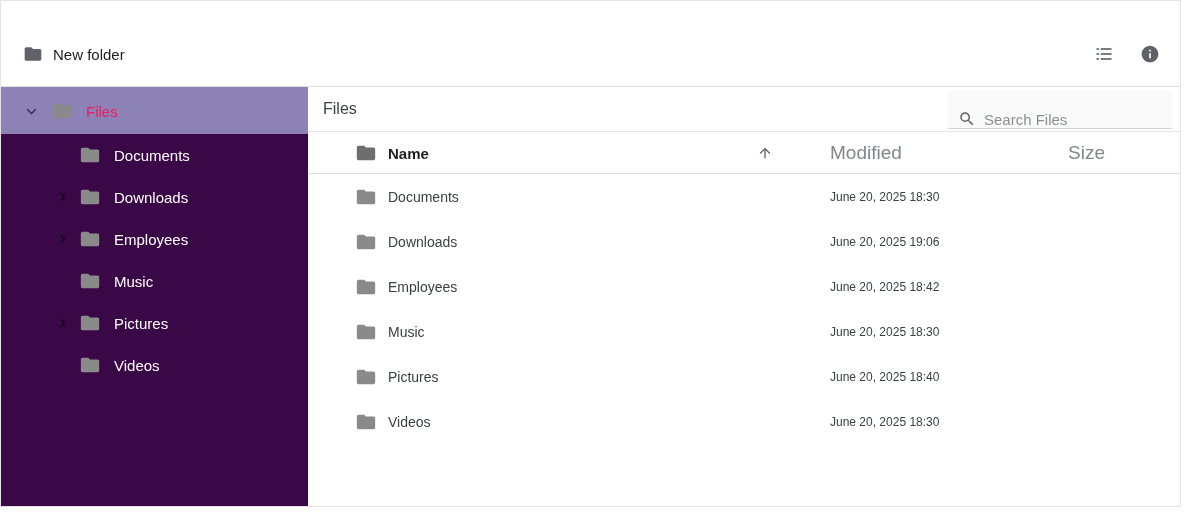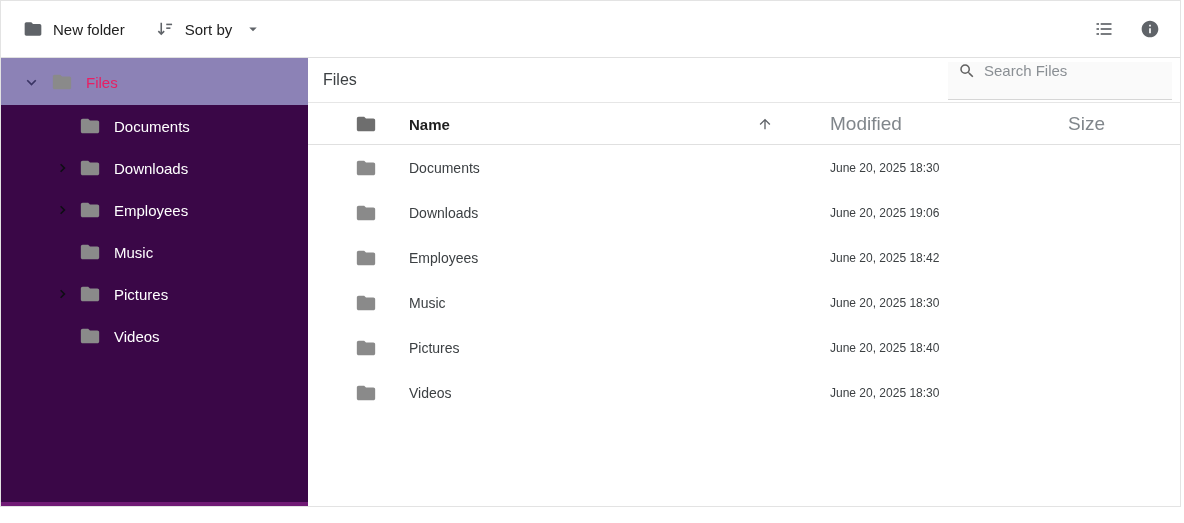--- a/index.html
+++ b/index.html
@@ -3,22 +3,22 @@
 <meta charset="utf-8">
 <style>
   * { margin:0; padding:0; box-sizing:border-box; }
   html,body { background:#fff; }
   body { font-family:"Liberation Sans", sans-serif; width:1184px; height:523px; position:relative; }
 
   .frame { position:absolute; top:0; left:0; width:1181px; height:507px;
            border:1px solid #e3e3e3; background:#fff; overflow:hidden; }
 
   
-  .toolbar { height:57px; border-bottom:1px solid #e0e0e0; display:flex; align-items:center;
-             padding:0 16px 0 20px; background:#fff; }
+  .toolbar { height:65px; border-bottom:1px solid #e0e0e0; display:flex; align-items:center;
+             padding:0 16px 0 20px; background:#fff;margin-top:21px; }
   .tbtn { display:flex; align-items:center; gap:10px; border:none; background:transparent;
           font-family:inherit; font-size:15px; color:#212121; margin-right:26px; cursor:pointer;
           height:36px; padding:0 2px; }
   .tbtn .ticon { color:#5f6368; display:flex; }
   .tbtn svg { display:block; }
   .caret { color:#5f6368; display:flex; margin-left:2px; }
   .toolbar-spacer { flex:1; }
   .icon-btn { border:none; background:transparent; color:#5f6368; cursor:pointer;
               display:flex; align-items:center; justify-content:center; width:28px; height:28px; }
   .icon-btn + .icon-btn { margin-left:18px; }
@@ -40,32 +40,32 @@
   .side-root .slabel { left:85px; color:#e91e63; }
   .side-item .slabel { left:113px; color:#ffffff; }
 
   
   .main { flex:1; display:flex; flex-direction:column; background:#fff; }
   .main-header { position:relative; height:45px; border-bottom:1px solid #e6e6e6; }
   .main-title { position:absolute; left:15px; top:50%; transform:translateY(-50%);
                 font-size:16px; color:#3c4043; }
   .searchbox { position:absolute; left:640px; top:4px; width:224px; height:38px;
                background:#fafafa; border-bottom:1px solid #d6d6d6; display:flex;
-               align-items:flex-start; padding:0 10px; }
+               align-items:flex-end; padding:0 10px; }
   .searchbox .sicon { color:#616161; display:flex; margin-right:8px; }
   .searchbox input { border:none; outline:none; background:transparent; width:160px;
                      font-family:inherit; font-size:15px; color:#3c4043; }
   .searchbox input::placeholder { color:#8a8f94; opacity:1; }
 
   .thead { position:relative; height:42px; border-bottom:1px solid #e0e0e0; }
   .trow  { position:relative; height:45px; cursor:pointer; }
   .cell-icon { position:absolute; left:47px; top:50%; transform:translateY(-50%); display:flex; }
   .thead .cell-icon { color:#6e6e6e; }
   .trow  .cell-icon { color:#8a8a8a; }
-  .cell-name { position:absolute; left:101px; top:50%; transform:translateY(-50%); font-size:14px; color:#3c4043; }
+  .cell-name { position:absolute; left:80px; top:50%; transform:translateY(-50%); font-size:14px; color:#3c4043; }
   .thead .cell-name { font-size:15px; font-weight:700; color:#1f1f1f; }
   .sort-arrow { position:absolute; left:449px; top:50%; transform:translateY(-50%); color:#5f6368; display:flex; }
   .cell-mod { position:absolute; left:522px; top:50%; transform:translateY(-50%); font-size:12px; color:#3c4043; }
   .cell-size { position:absolute; left:760px; top:50%; transform:translateY(-50%); font-size:14px; color:#3c4043; }
   .thead .cell-mod, .thead .cell-size { font-size:19px; font-weight:400; color:#80868b; }
 
   .defs { position:absolute; width:0; height:0; overflow:hidden; }
 </style>
 </head>
 <body>
@@ -81,36 +81,20 @@
   <div class="toolbar">
     <button class="tbtn">
       <span class="ticon">
         <svg width="20" height="20" viewBox="0 0 24 24">
             <use href="#i-folder"></use>
           </svg>
       </span>
       <span>New folder</span>
     </button>
 
-    <button class="tbtn">
-      <span class="ticon">
-        <svg width="20" height="20" viewBox="0 0 24 24" fill="none" stroke="currentColor" stroke-width="1.9">
-          <path d="M7.5 4.5v13"></path>
-            <path d="M4 14.6l3.5 3.5 3.5-3.5"></path>
-          <path d="M13.5 6.5h7"></path>
-            <path d="M13.5 11h5"></path>
-        </svg>
-      </span>
-      <span>Sort by</span>
-      <span class="caret">
-        <svg width="18" height="18" viewBox="0 0 24 24" fill="currentColor">
-            <path d="M7 10l5 5 5-5z"></path>
-          </svg>
-      </span>
-    </button>
 
 
     <div class="toolbar-spacer"></div>
 
     <button class="icon-btn">
       <svg width="20" height="20" viewBox="0 0 24 24" fill="currentColor">
         <rect x="3" y="5" width="3" height="2"></rect>
           <rect x="8" y="5" width="13" height="2"></rect>
         <rect x="3" y="11" width="3" height="2"></rect>
           <rect x="8" y="11" width="13" height="2"></rect>

